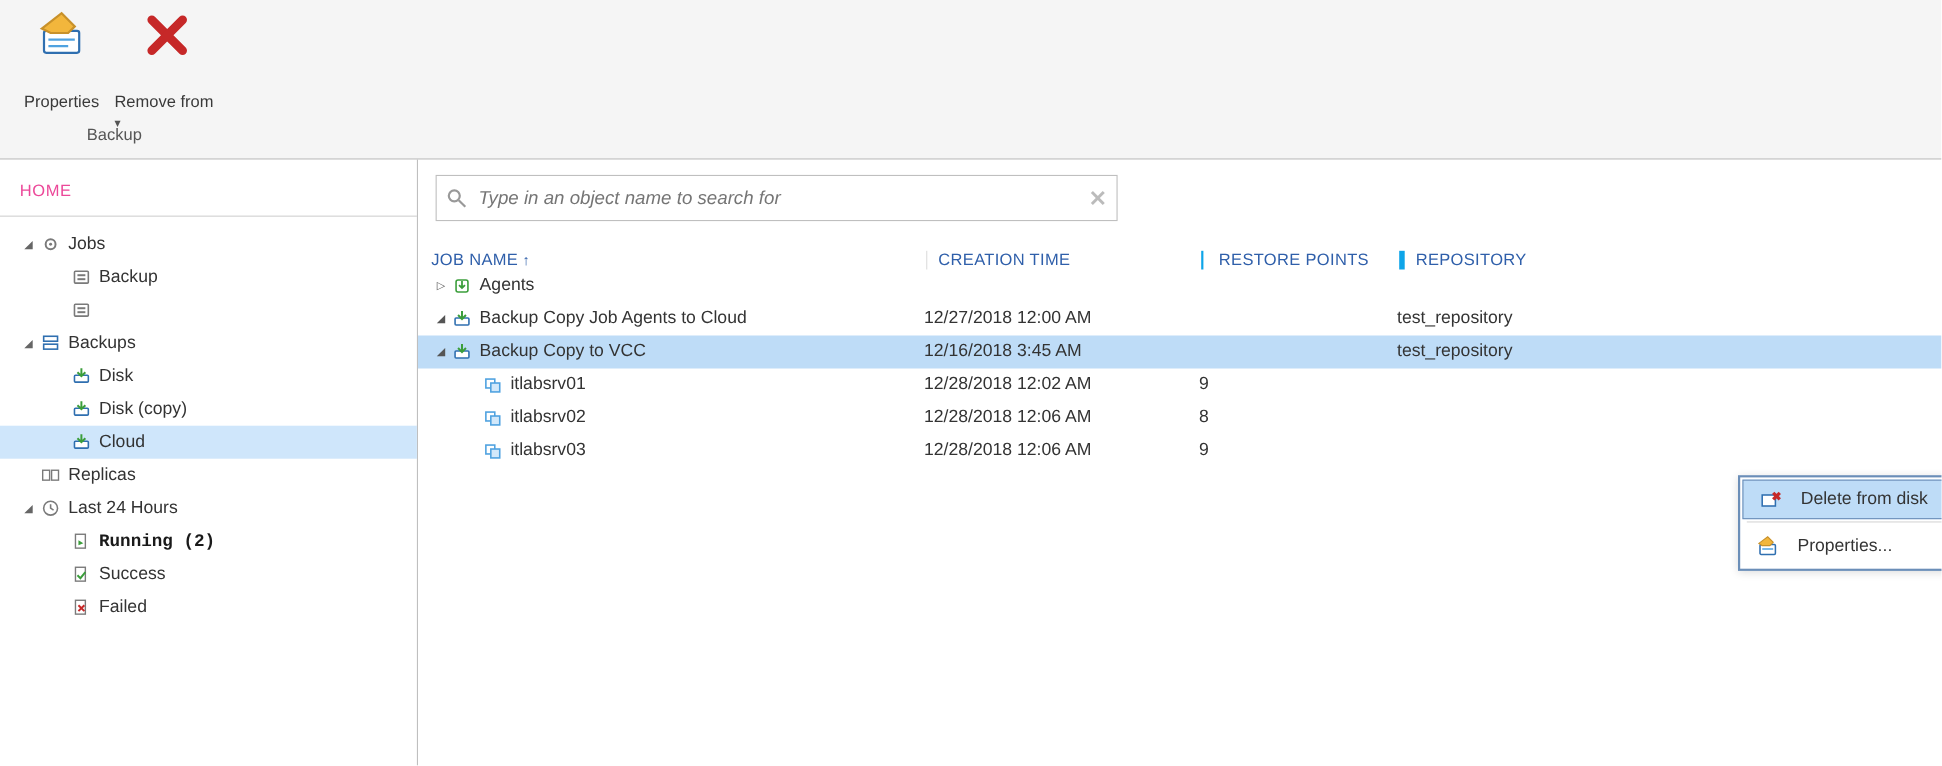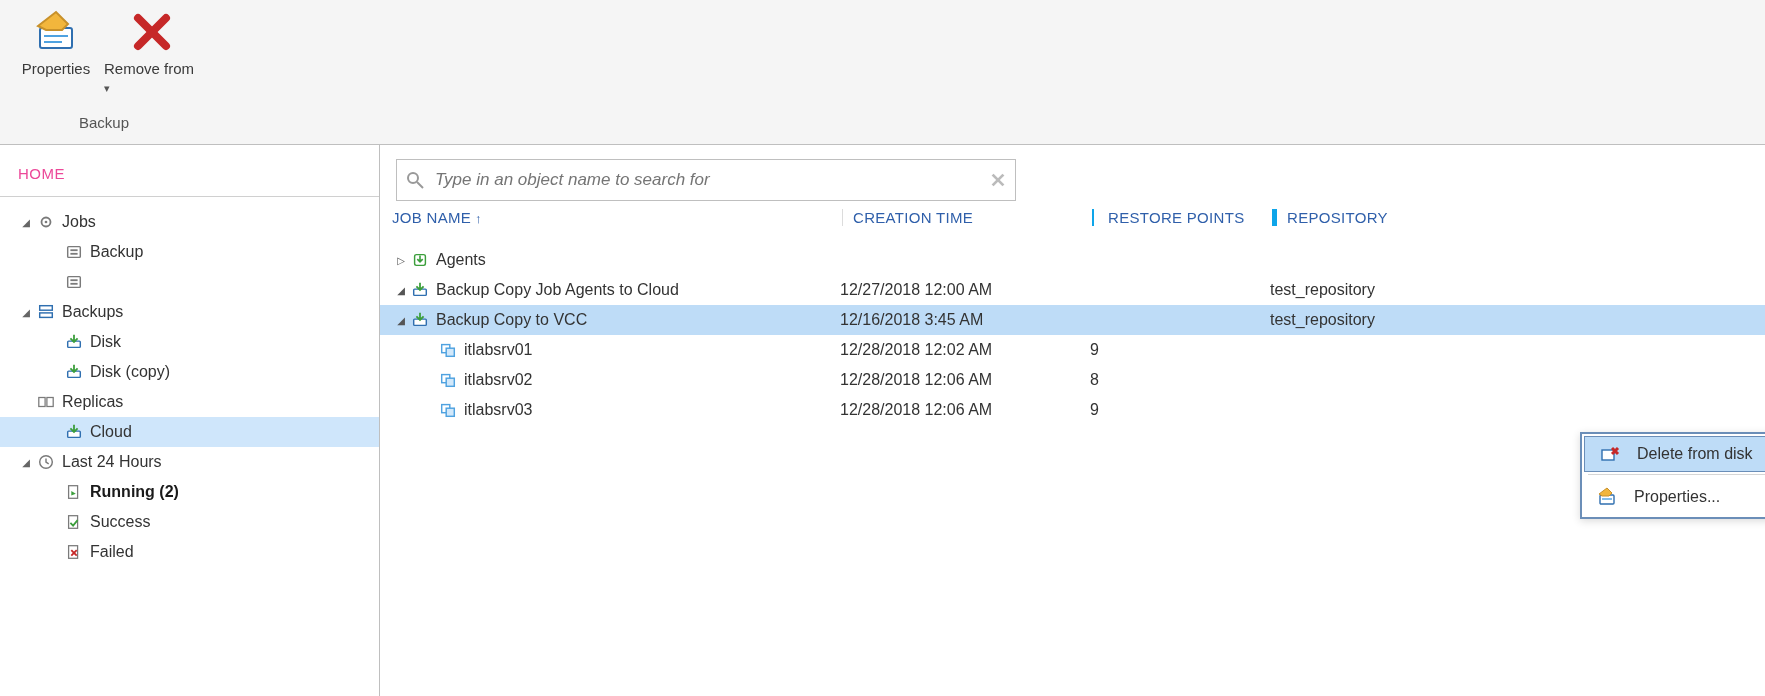--- a/index.html
+++ b/index.html
@@ -32,20 +32,21 @@
     height:110px;
     display:flex;
     flex-direction:column;
     align-items:center;
     justify-content:flex-start;
     padding-top:4px;
     cursor:pointer;
     color:#3a3a3a;
     font-size:15px;
     line-height:1.2;
+    gap:24px;
   }
   .rbtn .ico { width:48px; height:48px; margin-bottom:4px; }
   .rbtn .caret { font-size:11px; color:#555; }
   .ribbon-group-label {
     text-align:center;
     font-size:15px;
     color:#555;
   }
 
   
@@ -82,21 +83,21 @@
     width:16px; height:16px;
     display:flex; align-items:center; justify-content:center;
     font-size:10px; color:#666; margin-right:2px;
     flex:0 0 16px;
   }
   .node .ico {
     width:20px; height:20px; margin-right:6px; flex:0 0 20px;
     display:flex; align-items:center; justify-content:center;
   }
   .node .lbl { flex:1; }
-  .bold { font-weight:600; color:#1a1a1a; }
+  .bold { font-weight:600; color:#1a1a1a;font-family:Liberation Mono, monospace; }
   .ind0 { padding-left:18px; }
   .ind1 { padding-left:46px; }
 
   
   .main { flex:1; position:relative; display:flex; flex-direction:column; }
   .searchbar {
     padding:14px 16px 8px 16px;
   }
   .searchbox {
     width:620px; height:42px;
@@ -110,21 +111,21 @@
     flex:1; border:none; outline:none;
     font-size:17px; font-style:italic; color:#888;
   }
   .searchbox .xico { color:#bbb; font-size:20px; cursor:pointer; }
 
   .grid {
     flex:1;
     position:relative;
   }
   .ghead {
-    display:flex; align-items:flex-start;
+    display:flex; align-items:flex-end;
     height:36px;
     padding:0 0 0 12px;
     font-size:15px;
     letter-spacing:0.3px;
     color:#2f5faa;
   }
   .col-job { width:450px; position:relative; }
   .col-ct  { width:250px; position:relative; border-left:1px solid #dcdcdc; padding-left:10px; }
   .col-rp  { width:180px; position:relative; border-left:2px solid #0ea5e9; padding-left:14px; }
   .col-repo{ flex:1; position:relative; border-left:5px solid #0ea5e9; padding-left:10px;}
@@ -270,41 +271,41 @@
             <span class="ico">
               <svg viewBox="0 0 20 20" width="18" height="18">
                 <rect x="3" y="9" width="14" height="7" rx="1" fill="#fff" stroke="#2f6fb0" stroke-width="1.6"></rect>
                 <path d="M10 2 L10 9 M6 6 L10 10 L14 6" fill="none" stroke="#3b9e3b" stroke-width="2"></path>
               </svg>
             </span>
             <span class="lbl">Disk (copy)</span>
           </div>
         </li>
         <li>
+          <div class="node ind1 selected">
+            <span class="exp"></span>
+            <span class="ico">
+              <svg viewBox="0 0 20 20" width="18" height="18">
+                <rect x="3" y="9" width="14" height="7" rx="1" fill="#fff" stroke="#2f6fb0" stroke-width="1.6"></rect>
+                <path d="M10 2 L10 9 M6 6 L10 10 L14 6" fill="none" stroke="#3b9e3b" stroke-width="2"></path>
+              </svg>
+            </span>
+            <span class="lbl">Cloud</span>
+          </div>
+        </li>
+        <li>
           <div class="node ind0">
             <span class="exp"></span>
             <span class="ico">
               <svg viewBox="0 0 20 20" width="18" height="18">
                 <rect x="2" y="5" width="7" height="10" fill="none" stroke="#7a7a7a" stroke-width="1.4"></rect>
                 <rect x="11" y="5" width="7" height="10" fill="none" stroke="#7a7a7a" stroke-width="1.4"></rect>
               </svg>
             </span>
             <span class="lbl">Replicas</span>
-          </div>
-        </li>
-        <li>
-          <div class="node ind1 selected">
-            <span class="exp"></span>
-            <span class="ico">
-              <svg viewBox="0 0 20 20" width="18" height="18">
-                <rect x="3" y="9" width="14" height="7" rx="1" fill="#fff" stroke="#2f6fb0" stroke-width="1.6"></rect>
-                <path d="M10 2 L10 9 M6 6 L10 10 L14 6" fill="none" stroke="#3b9e3b" stroke-width="2"></path>
-              </svg>
-            </span>
-            <span class="lbl">Cloud</span>
           </div>
         </li>
         <li>
           <div class="node ind0">
             <span class="exp">◢</span>
             <span class="ico">
               <svg viewBox="0 0 20 20" width="18" height="18">
                 <circle cx="10" cy="10" r="7" fill="none" stroke="#7a7a7a" stroke-width="1.6"></circle>
                 <path d="M10 6 L10 10 L13 12" fill="none" stroke="#7a7a7a" stroke-width="1.6"></path>
               </svg>

